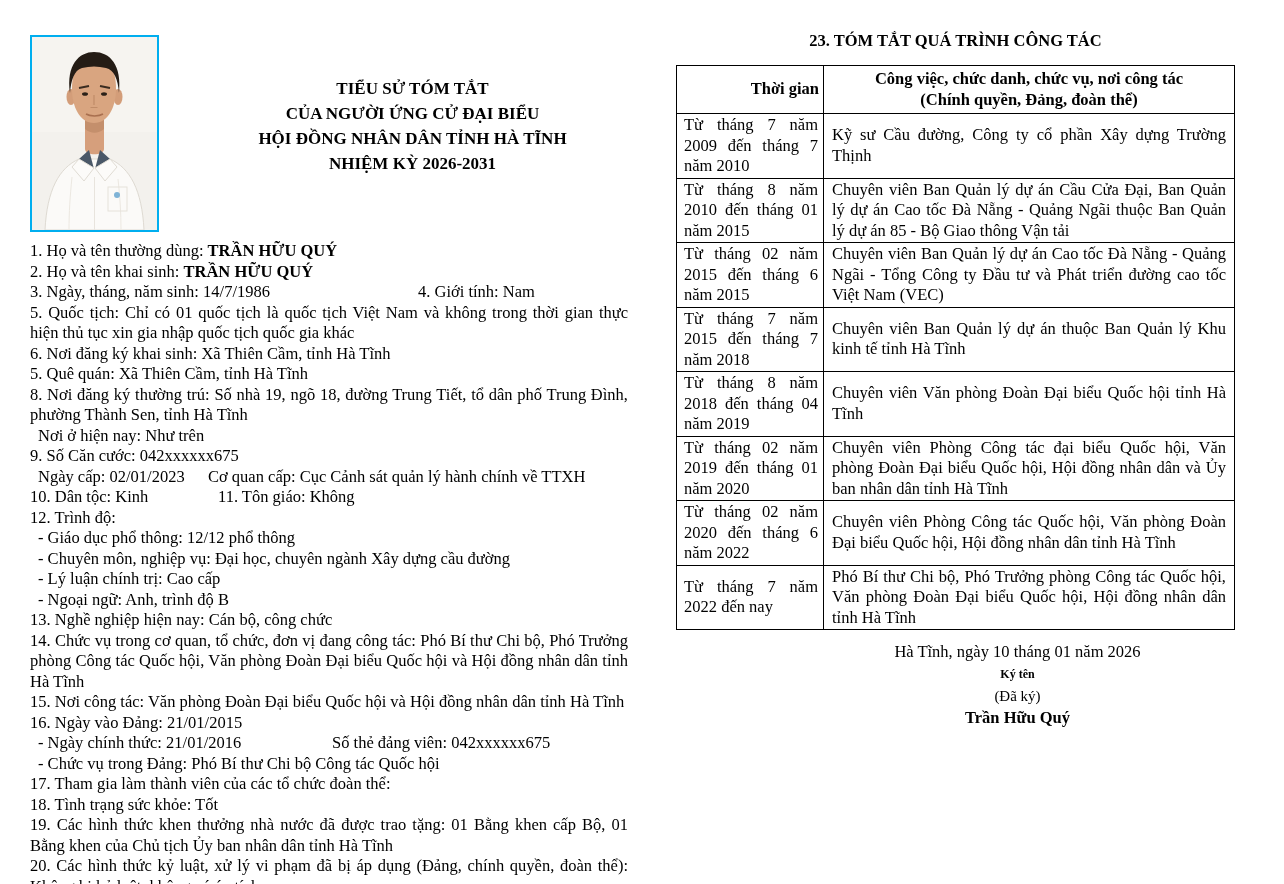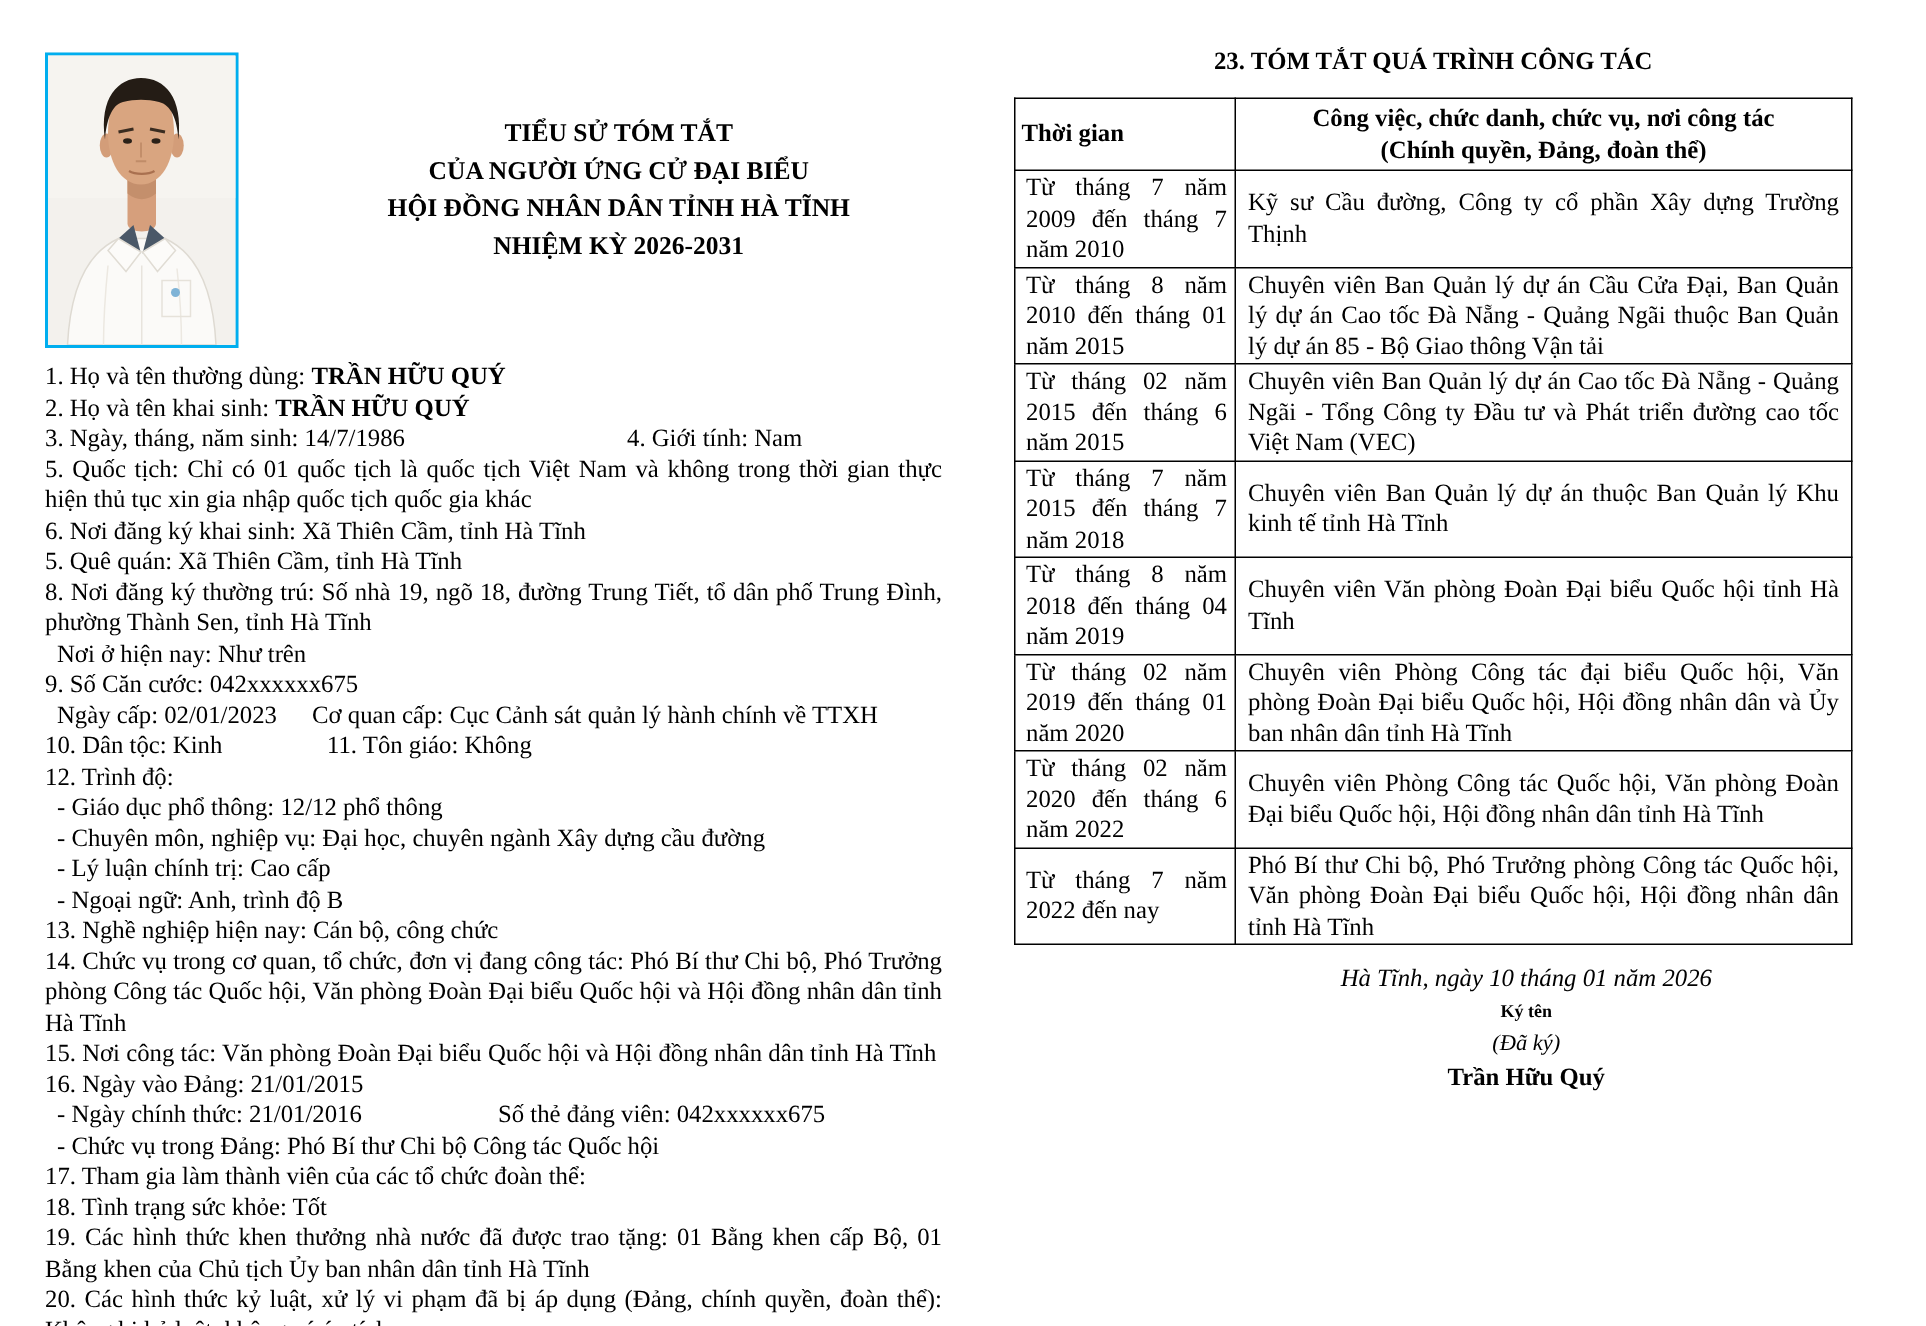--- a/index.html
+++ b/index.html
@@ -33,28 +33,28 @@
   .right-col { position:absolute; left:676px; top:31px; width:559px; }
   .section-title {
     text-align:center; font-weight:bold; font-size:16.5px; line-height:20px;
     margin-bottom:14px;
   }
   table.work-table {
     width:559px; border-collapse:collapse; table-layout:fixed;
     font-size:16.5px; line-height:20.5px;
   }
   table.work-table td, table.work-table th { border:1.5px solid #000; vertical-align:middle; }
-  th.col-time-h { width:147px; font-weight:bold; text-align:left; padding:3px 4px; }
+  th.col-time-h { width:147px; font-weight:bold; text-align:right; padding:3px 4px; }
   th.col-detail-h { font-weight:bold; text-align:center; padding:3px 10px; }
   td.col-time { width:147px; padding:1px 5px 1px 7px; text-align:justify; }
   td.col-detail { padding:1px 8px; text-align:justify; }
   .signature { margin-top:11px; margin-left:124px; width:435px; text-align:center; }
-  .sig-date { font-style:italic; font-size:16.5px; line-height:22px; }
+  .sig-date { font-size:16.5px; line-height:22px; }
   .sig-label { font-weight:bold; font-size:12px; line-height:22px; }
-  .sig-note { font-style:italic; font-size:15px; line-height:22px; }
+  .sig-note { font-size:15px; line-height:22px; }
   .sig-name { font-weight:bold; font-size:16.5px; line-height:22px; }
 </style>
 </head>
 <body>
 
 <div class="page">
 
   <div class="left-col">
     <div class="header-row">
       <div class="photo-frame" style="border-color: rgb(0, 174, 239);">

